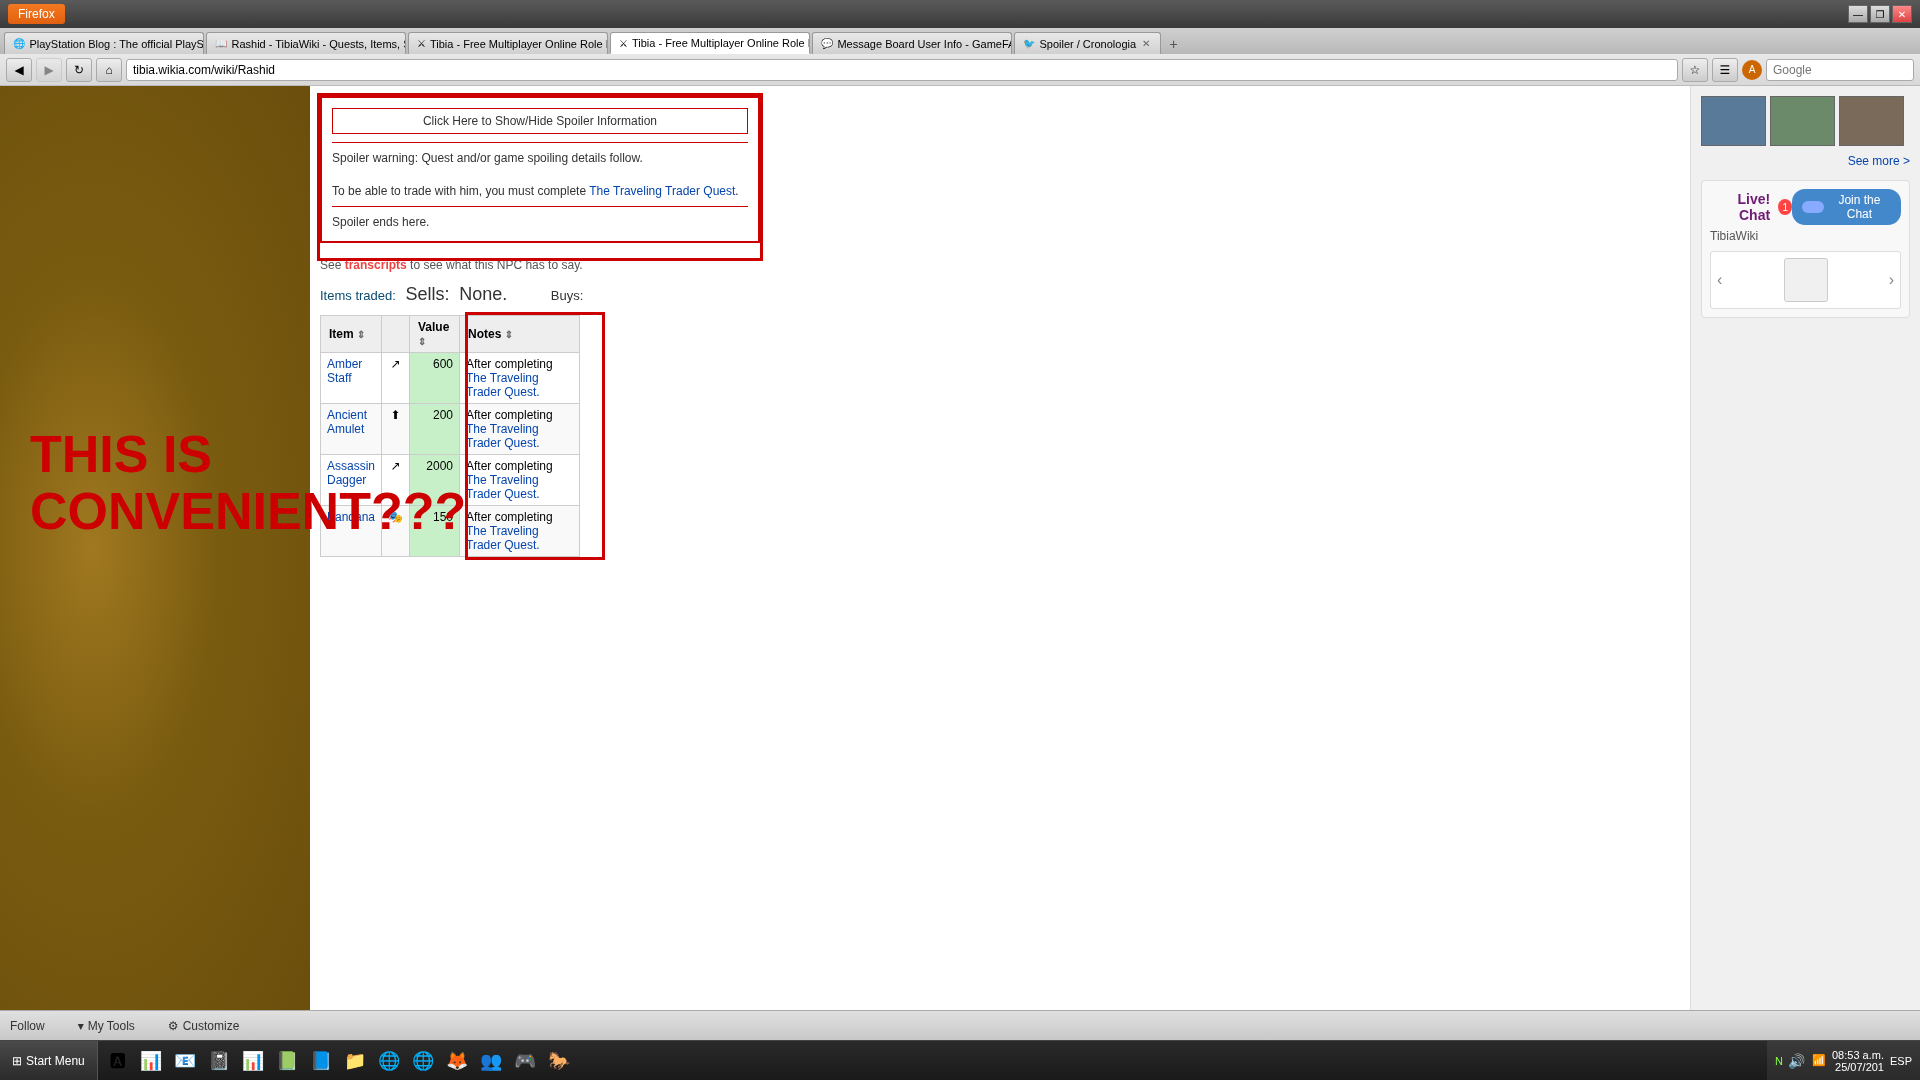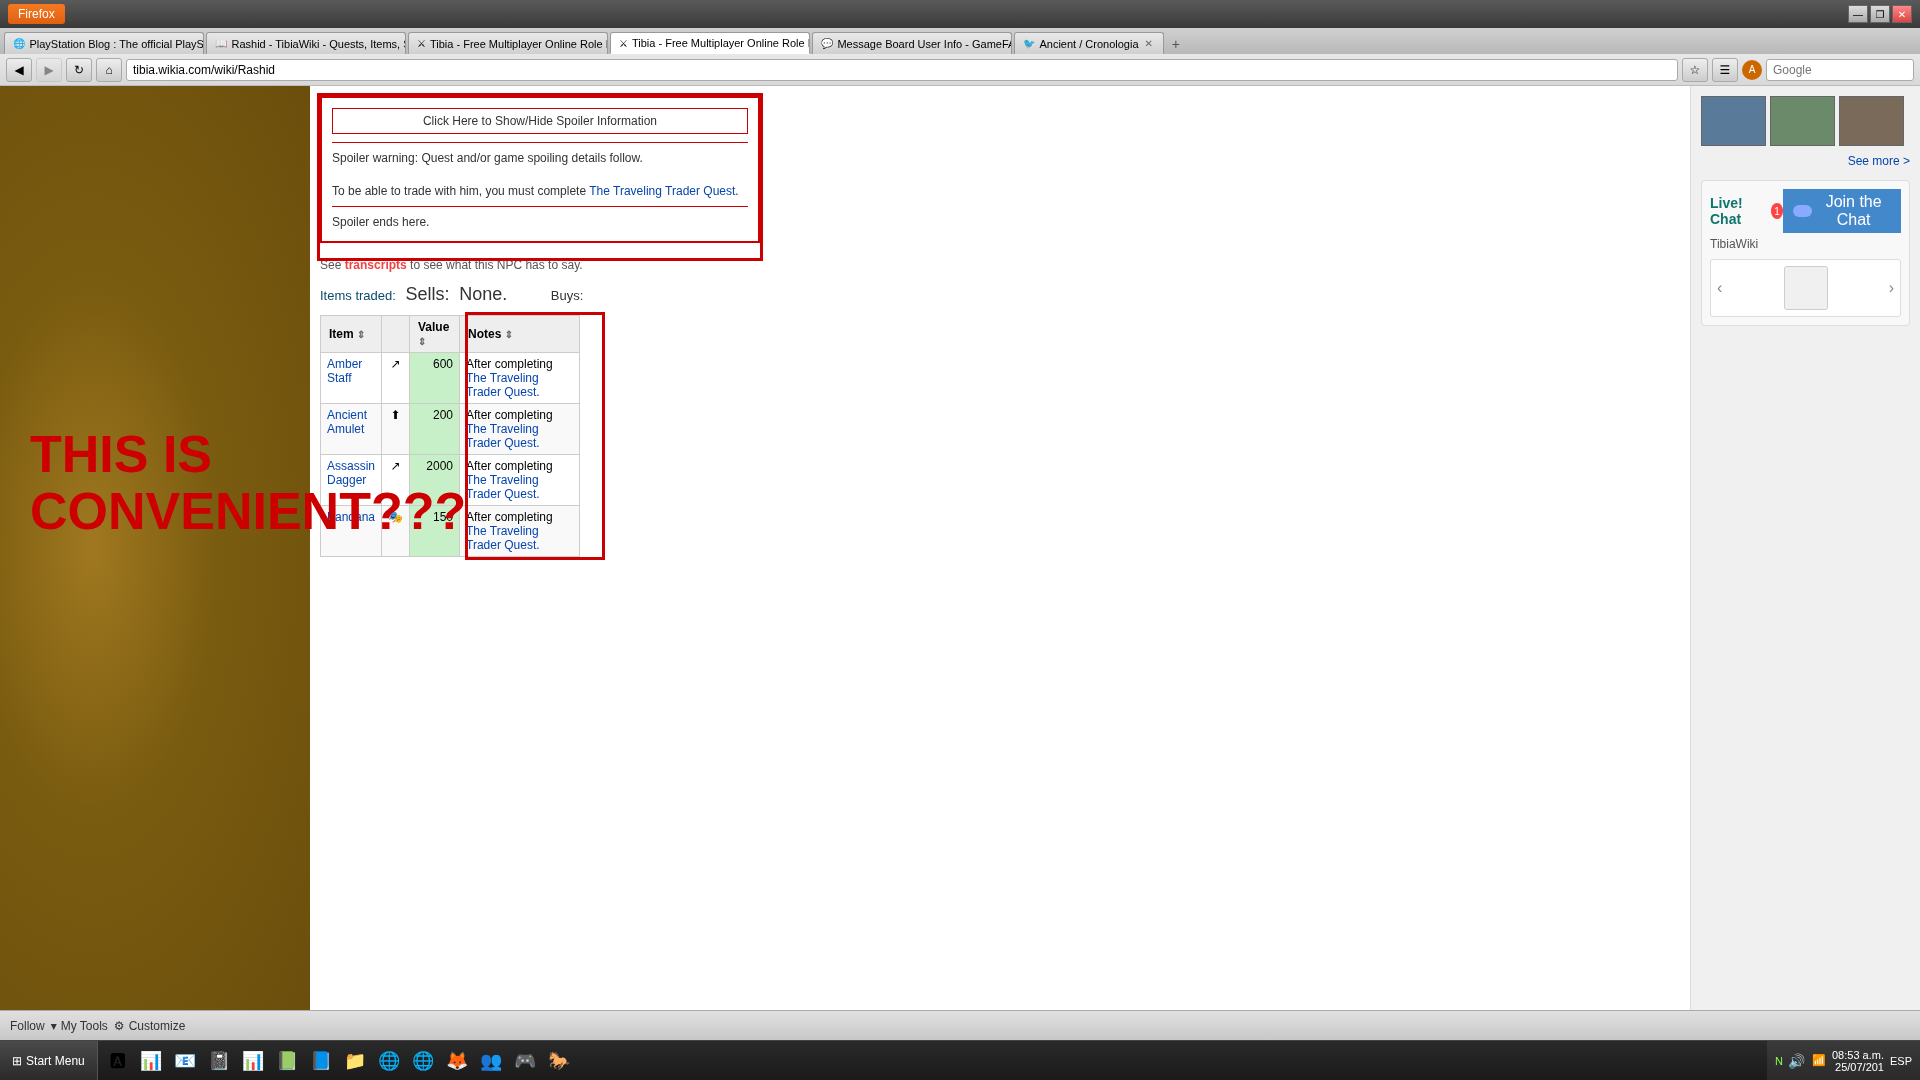--- a/index.html
+++ b/index.html
@@ -375,41 +375,42 @@
     }
     .live-chat-header {
       display: flex;
       align-items: center;
       justify-content: space-between;
       margin-bottom: 4px;
     }
     .live-chat-title {
       font-size: 14px;
       font-weight: bold;
-      color: #0f766e;
+      color: #701a75;
+      text-align: right;
     }
     .chat-badge {
       background: #f44;
       color: white;
       border-radius: 50%;
       width: 16px;
       height: 16px;
       font-size: 10px;
       display: flex;
       align-items: center;
       justify-content: center;
       margin-left: 4px;
     }
     .join-chat-btn {
       background: #4488cc;
       color: white;
       border: none;
-      border-radius: 0;
+      border-radius: 13px;
       padding: 4px 10px;
-      font-size: 16px;
+      font-size: 12px;
       cursor: pointer;
       display: flex;
       align-items: center;
       gap: 4px;
     }
     .join-chat-toggle {
       width: 24px;
       height: 12px;
       background: #88aaff;
       border-radius: 6px;
@@ -444,21 +445,21 @@
     }
 
     
     .bottom-bar {
       height: 30px;
       background: linear-gradient(to bottom, #e0e0e0, #c8c8c8);
       border-top: 1px solid #aaa;
       display: flex;
       align-items: center;
       padding: 0 10px;
-      gap: 6px;
+      gap: 33px;
       font-size: 12px;
     }
     .bottom-btn {
       cursor: pointer;
       color: #333;
       display: flex;
       align-items: center;
       gap: 4px;
     }
 
@@ -517,21 +518,21 @@
       <span>Tibia - Free Multiplayer Online Role P...</span>
 
     </div>
     <div class="tab">
       <span style="font-size:10px;">💬</span>
       <span>Message Board User Info - GameFAQs</span>
 
     </div>
     <div class="tab">
       <span style="font-size:10px;">🐦</span>
-      <span>Ancient / Cronologia</span>
+      <span>Spoiler / Cronologia</span>
       <span class="tab-close">✕</span>
     </div>
     <div class="tab-new">+</div>
   </div>
 
   <div class="nav-bar">
     <button class="nav-btn">◀</button>
     <button class="nav-btn" style="opacity:0.4">▶</button>
     <button class="nav-btn">↻</button>
     <button class="nav-btn">⌂</button>

